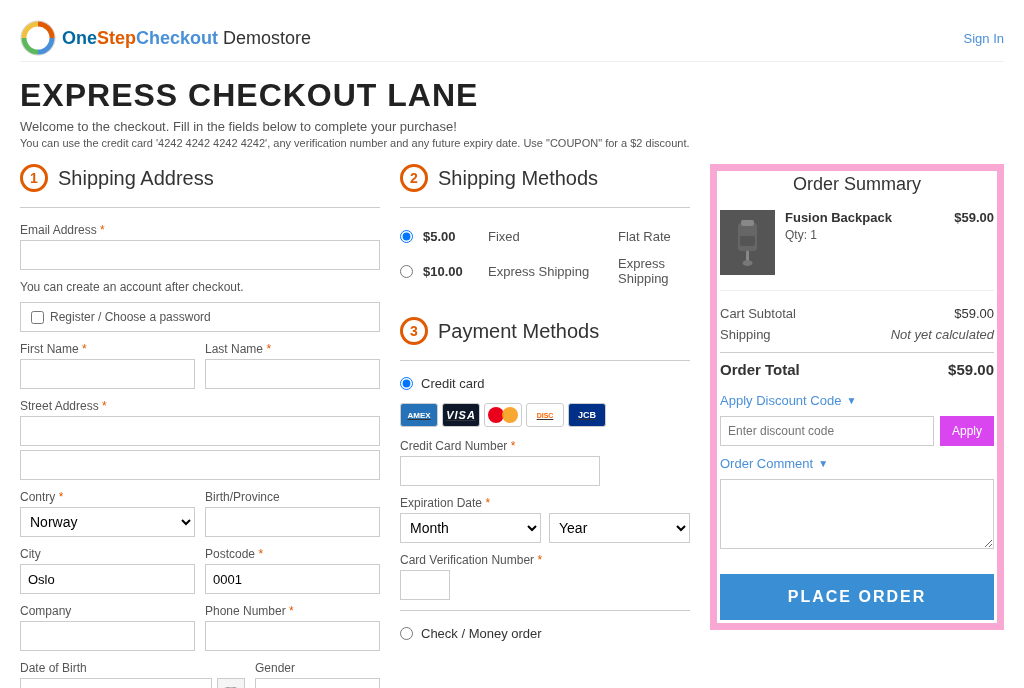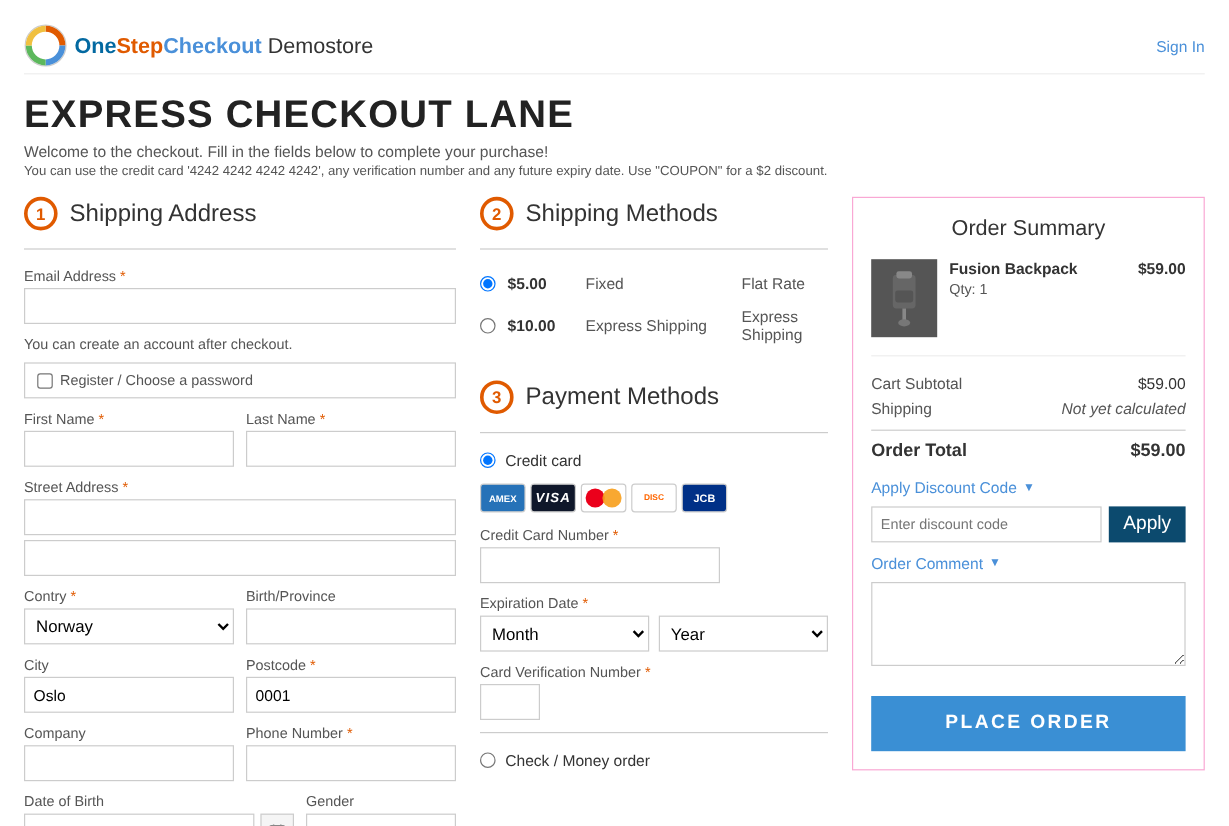--- a/index.html
+++ b/index.html
@@ -51,53 +51,53 @@
     
     .shipping-option { display: flex; align-items: center; gap: 10px; padding: 6px 0; font-size: 13px; }
     .shipping-option input[type=radio] { margin: 0; }
     .shipping-price { font-weight: bold; min-width: 55px; }
     .shipping-name { min-width: 120px; color: #555; }
     .shipping-label { color: #555; }
     
     
     .payment-option { display: flex; align-items: center; gap: 8px; margin-bottom: 12px; font-size: 13px; }
     .payment-option input[type=radio] { margin: 0; }
-    .card-icons { display: flex; gap: 4px; margin: 5px 0 12px; }
+    .card-icons { display: flex; gap: 4px; margin: 5px 0 12px; text-decoration: underline; }
     .card-icon { width: 38px; height: 24px; border: 1px solid #ccc; border-radius: 3px; display: flex; align-items: center; justify-content: center; font-size: 7px; font-weight: bold; overflow: hidden; }
     .card-amex { background: #2672b8; color: white; font-size: 8px; }
     .card-visa { background: #0f172a; color: white; font-size: 10px; letter-spacing: 1px; }
     .card-discover { background: #ff6600; color: white; font-size: 7px; }
     .card-jcb { background: #003087; color: white; font-size: 9px; }
     
     .expiry-row { display: flex; gap: 8px; }
     .expiry-row select { flex: 1; }
     
     .cvv-input { width: 50px; border: 1px solid #ccc; padding: 5px 7px; font-size: 13px; height: 30px; }
     
     
-    .order-summary { border: 1px solid #f9a8d4; padding: 15px; }
+    .order-summary { border: 7px solid #f9a8d4; padding: 3px; }
     .order-summary-title { font-size: 18px; font-weight: normal; text-align: center; margin-bottom: 15px; color: #333; }
     .product-row { display: flex; gap: 10px; align-items: flex-start; margin-bottom: 15px; padding-bottom: 15px; border-bottom: 1px solid #eee; }
     .product-img { width: 55px; height: 65px; background: #555; display: flex; align-items: center; justify-content: center; }
     .product-img svg { width: 35px; height: 50px; }
     .product-info { flex: 1; }
     .product-name { font-size: 13px; color: #333; font-weight: bold; margin-bottom: 3px; }
     .product-qty { font-size: 12px; color: #555; }
     .product-price { font-size: 13px; font-weight: bold; }
     
     .summary-line { display: flex; justify-content: space-between; margin-bottom: 6px; font-size: 13px; }
     .summary-line .label { color: #555; }
     .summary-line .value { color: #555; font-style: italic; }
     .summary-total { display: flex; justify-content: space-between; font-size: 15px; font-weight: bold; margin: 10px 0 15px; padding-top: 8px; border-top: 1px solid #ccc; }
     
     .discount-section { margin-bottom: 10px; }
     .discount-toggle { display: flex; align-items: center; gap: 5px; color: #4a90d9; cursor: pointer; font-size: 13px; margin-bottom: 8px; }
     .discount-row { display: flex; gap: 6px; }
     .discount-input { flex: 1; border: 1px solid #ccc; padding: 5px 7px; font-size: 12px; height: 30px; }
-    .apply-btn { background: #0c4a6e; color: white; border: none; padding: 5px 12px; font-size: 16px; cursor: pointer; height: 30px; }
+    .apply-btn { background: #d946ef; color: white; border: none; padding: 5px 12px; font-size: 12px; cursor: pointer; height: 30px; }
     
     .comment-toggle { display: flex; align-items: center; gap: 5px; color: #4a90d9; cursor: pointer; font-size: 13px; margin-bottom: 8px; }
     .comment-textarea { width: 100%; border: 1px solid #ccc; height: 70px; resize: vertical; font-size: 12px; padding: 5px; }
     
     .place-order-btn { width: 100%; background: #3a8fd4; color: white; border: none; padding: 14px; font-size: 16px; font-weight: bold; letter-spacing: 2px; cursor: pointer; margin-top: 12px; }
     
     .date-row { display: flex; gap: 5px; align-items: center; }
     .date-input { flex: 1; border: 1px solid #ccc; padding: 5px 7px; font-size: 13px; height: 30px; }
     .calendar-btn { border: 1px solid #ccc; background: #f5f5f5; padding: 4px 6px; cursor: pointer; height: 30px; display: flex; align-items: center; }
     

